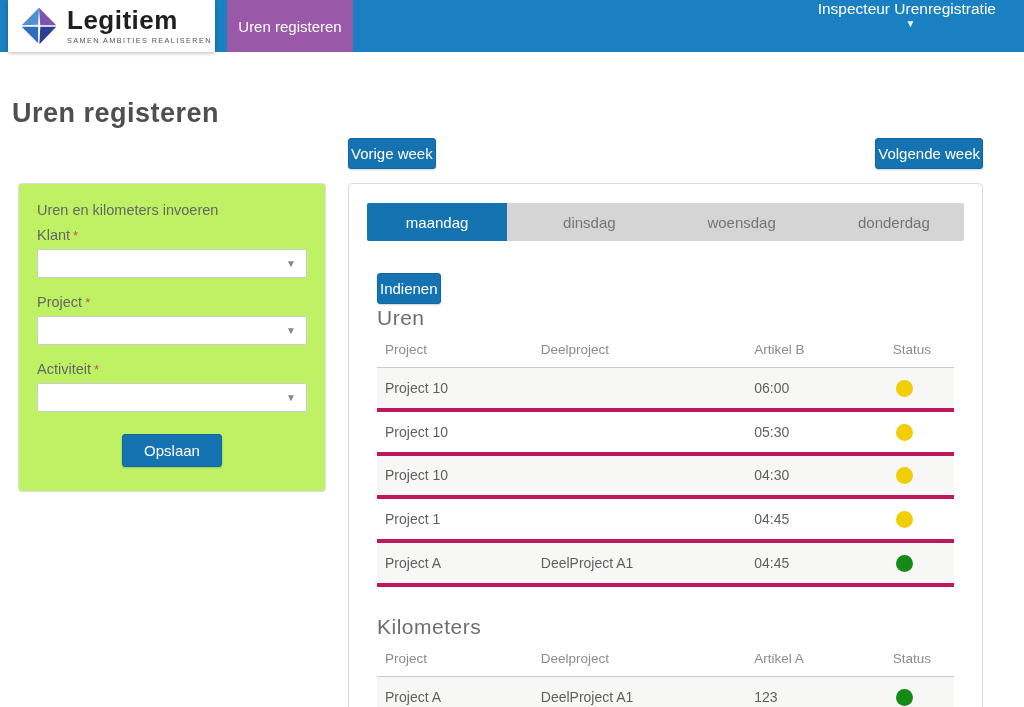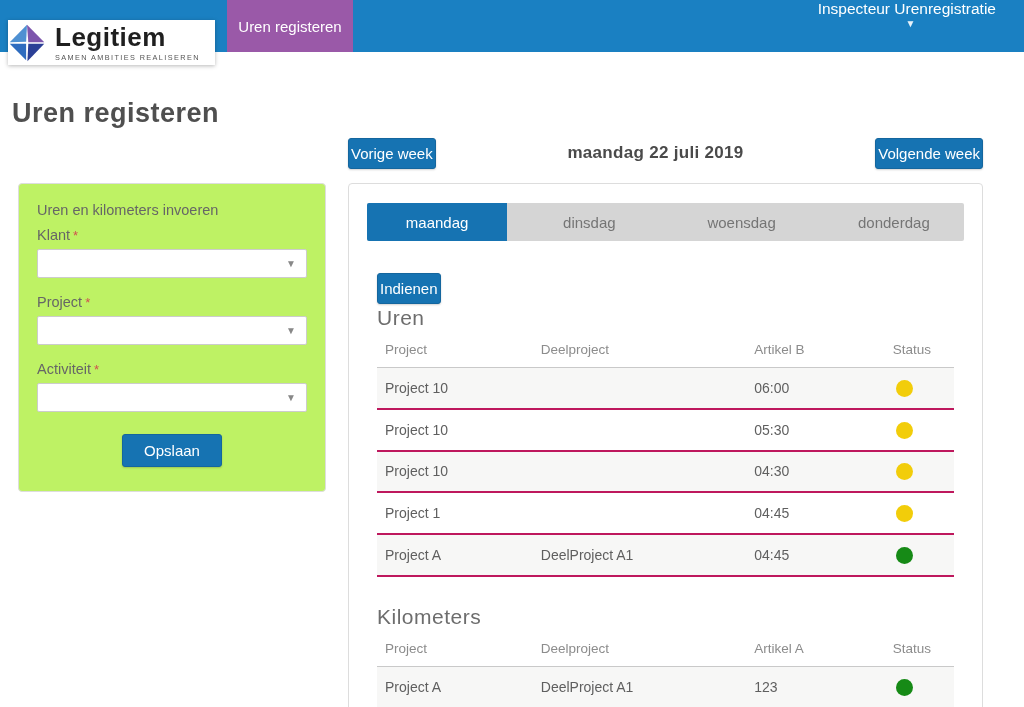--- a/index.html
+++ b/index.html
@@ -13,27 +13,27 @@
   
   .navbar {
     position: relative;
     height: 52px;
     background: #1a80c2;
     z-index: 10;
   }
   .logo-box {
     position: absolute;
     left: 8px; top: 0;
-    width: 207px; height: 45px;
+    width: 207px; height: 52px;
     background: #ffffff;
     box-shadow: 0 1px 4px rgba(0,0,0,.28);
     display: flex;
     align-items: center;
+    padding-left: 12px;
     z-index: 11;
-    margin-top: 20px;
   }
   .logo-diamond { width: 38px; height: 38px; flex: 0 0 auto; }
   .logo-text { margin-left: 9px; }
   .logo-name {
     font-size: 26px; font-weight: 600; color: #1f1f1f;
     letter-spacing: .5px; line-height: 1;
   }
   .logo-tagline {
     font-size: 7.3px; color: #555; letter-spacing: 1.4px;
     margin-top: 3px; white-space: nowrap;
@@ -135,21 +135,21 @@
   col.c-deel    { width: 37%; }
   col.c-artikel { width: 24%; }
   col.c-status  { width: 12%; }
   thead th {
     text-align: left; font-weight: 400; color: #8c8c8c;
     font-size: 13.5px; padding: 6px 8px 10px;
     border-bottom: 1px solid #c9c9c9;
   }
   tbody td {
     padding: 11px 8px; color: #5f5f5f;
-    border-bottom: 2px solid #be185d; height: 40px;
+    border-bottom: 4px solid #be185d; height: 40px;
   }
   tbody tr:nth-child(odd) { background: #f7f7f6; }
   .dot {
     display: inline-block; width: 17px; height: 17px;
     border-radius: 50%; vertical-align: middle; margin-left: 3px;
   }
 </style>
 </head>
 <body>
 
@@ -208,21 +208,20 @@
 
         <div class="save-row">
           <button class="btn btn-save">Opslaan</button>
         </div>
       </div>
     </aside>
 
     <section class="right-col">
       <div class="week-nav">
         <button class="btn">Vorige week</button>
-        <div class="week-current">maandag 22 juli 2019</div>
         <button class="btn">Volgende week</button>
       </div>
 
       <div class="right-panel">
         <div class="tabs">
             <div class="tab active">maandag</div>
             <div class="tab">dinsdag</div>
             <div class="tab">woensdag</div>
             <div class="tab">donderdag</div>
           </div>

